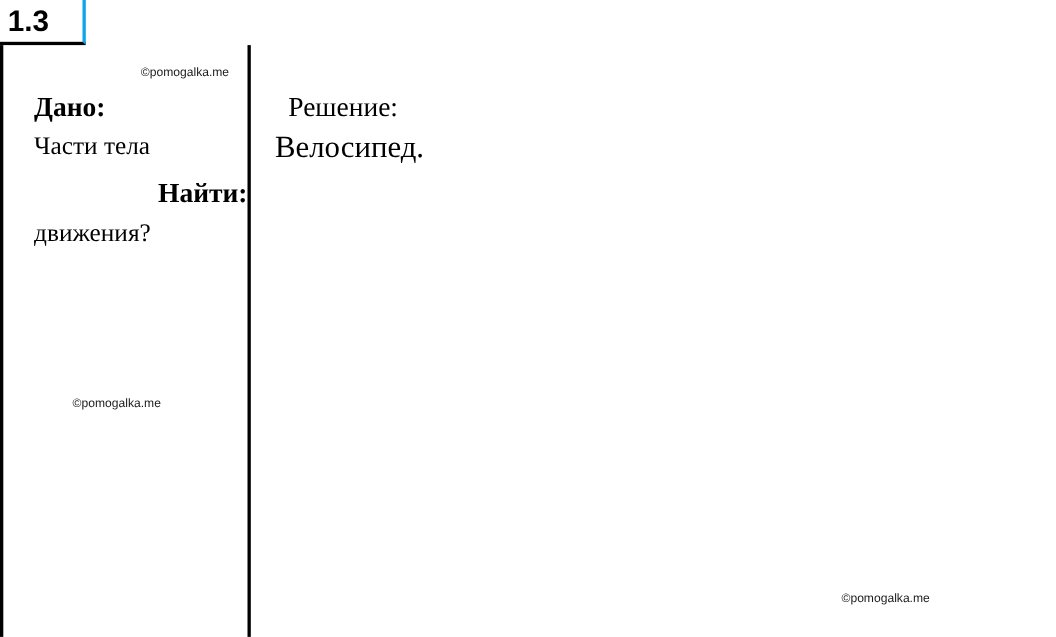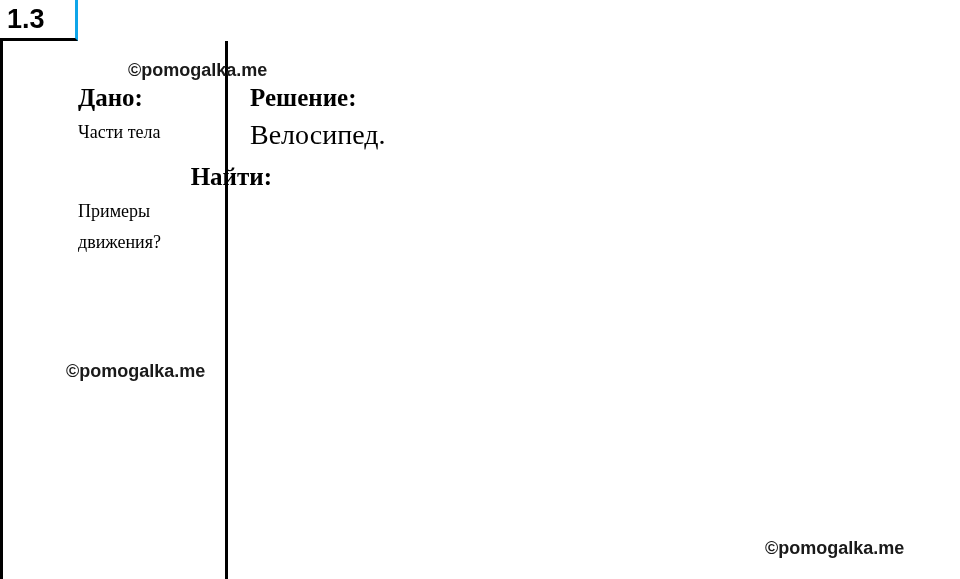--- a/index.html
+++ b/index.html
@@ -60,66 +60,65 @@
 
   
   #given-col {
     position: absolute;
     left: 3px;
     top: 41px;
     width: 222px;
     height: 538px;
     padding: 42px 0 0 28px;
     box-sizing: border-box;
-    margin-left: 47px;
   }
   .head-label {
     font-family: "Liberation Serif", serif;
     font-weight: bold;
     font-size: 25px;
     line-height: 30px;
     margin: 0 0 4px 0;
   }
   .body-text {
     font-family: "Liberation Serif", serif;
-    font-size: 18px;
+    font-size: 23px;
     line-height: 31px;
     margin: 0;
   }
   #given-find-label { margin-top: 14px; text-align: right; }
 
   
   #solution-col {
     position: absolute;
     left: 228px;
     top: 41px;
     width: 730px;
     height: 538px;
     padding: 42px 10px 0 22px;
     box-sizing: border-box;
   }
   #solution-heading {
-    font-weight: bold;
+    font-weight: normal;
     font-size: 25px;
     line-height: 30px;
-    margin: 0 0 6px 0;
+    margin: 0 0 6px 12px;
   }
   .para {
     font-family: "Liberation Serif", serif;
     font-size: 28px;
     line-height: 31.5px;
     margin: 0;
   }
 
   
   .watermark {
     position: absolute;
     font-family: "Liberation Sans", sans-serif;
-    font-weight: bold;
-    font-size: 18px;
+    font-weight: normal;
+    font-size: 11px;
     color: #1a1a1a;
     white-space: nowrap;
   }
   #watermark-top { left: 128px; top: 60px; }
   #watermark-left { left: 66px; top: 361px; }
   #watermark-bottom { left: 765px; top: 538px; }
 </style>
 </head>
 <body>
 
@@ -127,21 +126,20 @@
   <span class="num">1.3</span>
 </div>
 
 <div id="left-border"></div>
 <div id="col-divider"></div>
 
 <div id="given-col">
   <p class="head-label">Дано:</p>
   <p class="body-text">Части тела</p>
   <p class="head-label" id="given-find-label">Найти:</p>
-  <p class="body-text">Примеры</p>
   <p class="body-text">движения?</p>
 </div>
 
 <div id="solution-col">
   <p id="solution-heading">Решение:</p>
   <p class="para">Велосипед.</p>
 </div>
 
 <div class="watermark" id="watermark-top">©pomogalka.me</div>
 <div class="watermark" id="watermark-left">©pomogalka.me</div>

